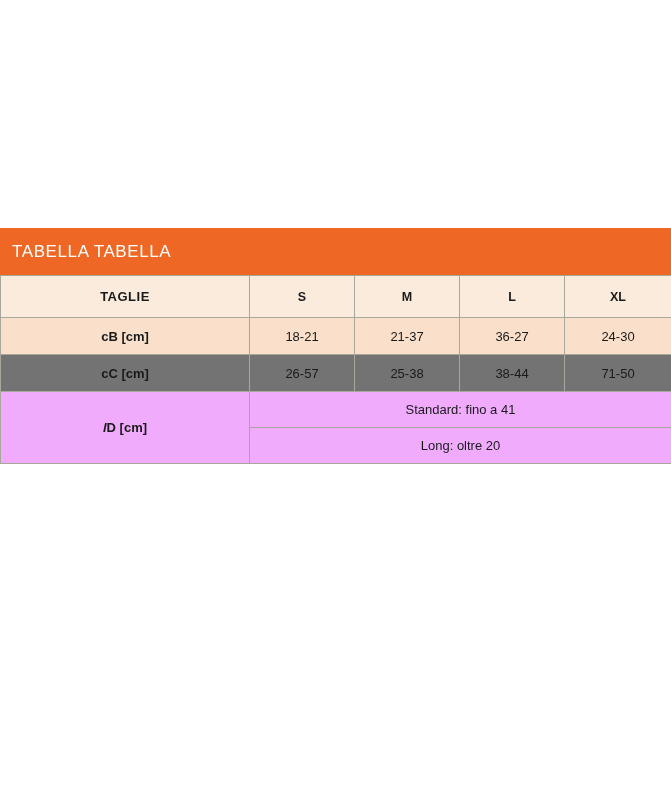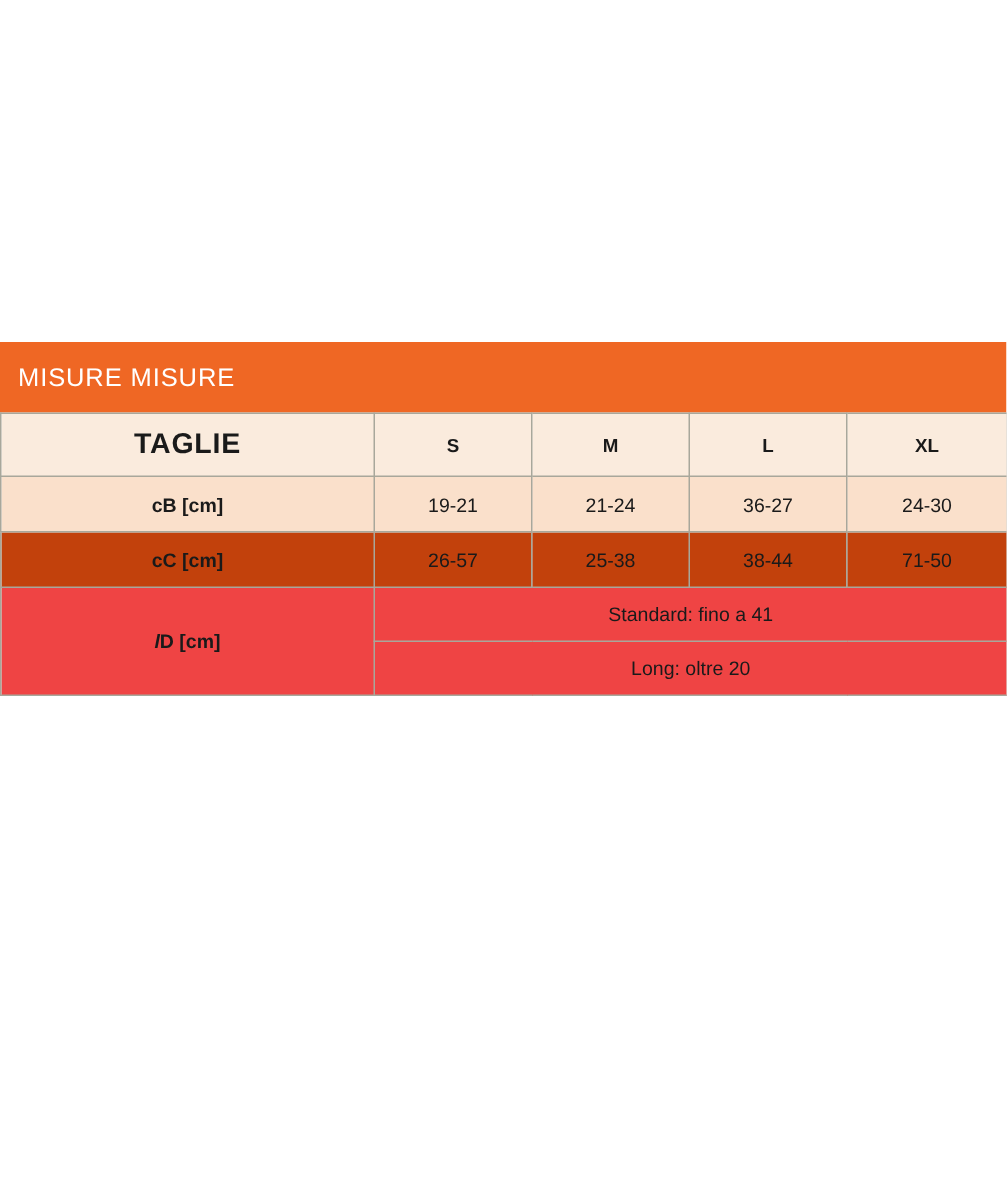--- a/index.html
+++ b/index.html
@@ -67,44 +67,44 @@
     font-weight: bold;
     font-size: 13.5px;
   }
 
   
   tr.row-taglie td {
     height: 42px;
     background: #faebdd;
   }
   tr.row-taglie td.label-cell {
-    font-size: 19px;
+    font-size: 13px;
     letter-spacing: 0.5px;
   }
   tr.row-taglie td.size-head {
     font-weight: bold;
     font-size: 12.5px;
   }
 
   
   tr.row-cb td {
     height: 37px;
     background: #fae0cb;
     margin-top: 32px;
   }
   
   tr.row-cc td {
     height: 37px;
-    background: #c2410c;
+    background: #737373;
   }
 
   
   tr.row-ld td {
     height: 36px;
-    background: #ef4444;
+    background: #f0abfc;
   }
   td.ld-label {
     background: #dcdcc8;
   }
   td.ld-value {
     background: #dcdcc8;
     font-size: 12.5px;
   }
 
   .col-label { width: 249px; }
@@ -114,21 +114,21 @@
   .italic-l {
     font-style: italic;
     font-weight: bold;
   }
 </style>
 </head>
 <body>
 
 <div id="size-table">
 
-  <div class="band-title">MISURE MISURE</div>
+  <div class="band-title">TABELLA TABELLA</div>
 
 
   <table class="measures">
     <colgroup>
       <col class="col-label">
       <col class="col-size">
       <col class="col-size">
       <col class="col-size">
       <col class="col-size-last">
     </colgroup>
@@ -136,22 +136,22 @@
       <tr class="row-taglie">
         <td class="label-cell">TAGLIE</td>
         <td class="size-head">S</td>
         <td class="size-head">M</td>
         <td class="size-head">L</td>
         <td class="size-head">XL</td>
       </tr>
 
       <tr class="row-cb">
         <td class="label-cell">cB [cm]</td>
-        <td>19-21</td>
-        <td>21-24</td>
+        <td>18-21</td>
+        <td>21-37</td>
         <td>36-27</td>
         <td>24-30</td>
       </tr>
 
       <tr class="row-cc">
         <td class="label-cell">cC [cm]</td>
         <td>26-57</td>
         <td>25-38</td>
         <td>38-44</td>
         <td>71-50</td>

